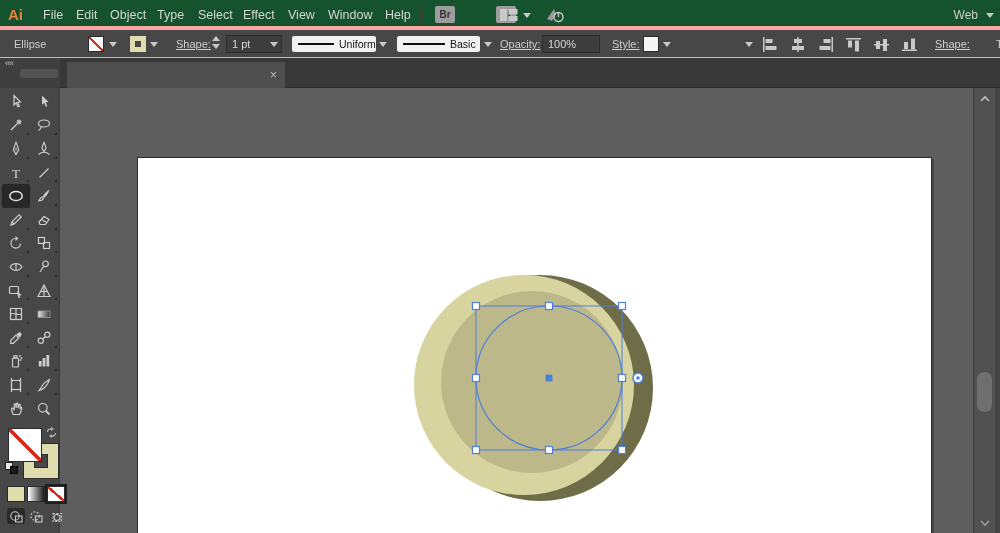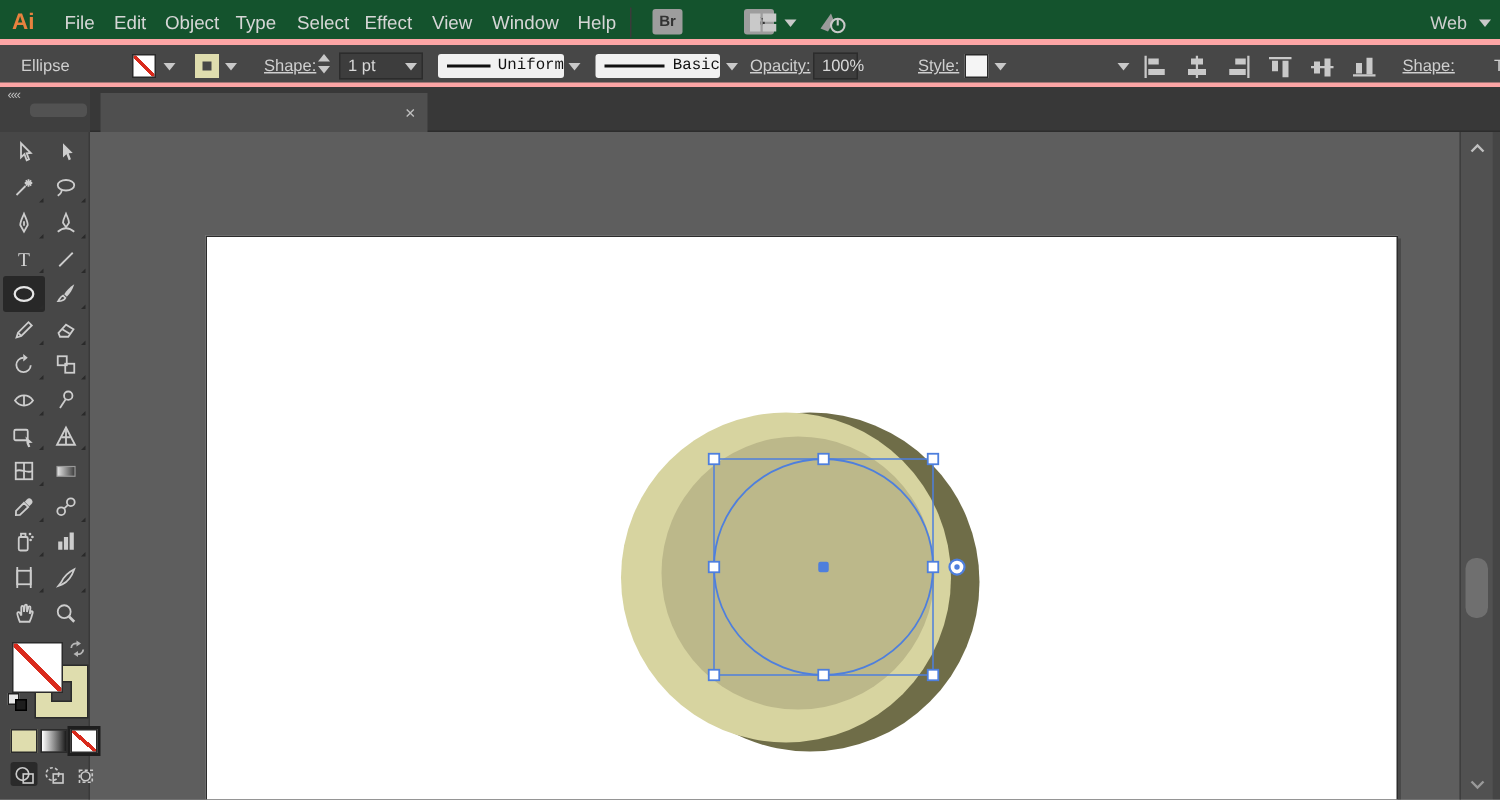--- a/index.html
+++ b/index.html
@@ -16,30 +16,30 @@
   .sq-btn { position:absolute; top:6px; width:20px; height:17px; background:#9d9d9d;
             border-radius:2px; color:#333; font-size:10px; font-weight:bold;
             text-align:center; line-height:17px; }
   .chev { display:inline-block; width:0; height:0; border-left:4px solid transparent;
           border-right:4px solid transparent; border-top:5px solid #c9c9c9; }
   #workspace { position:absolute; right:22px; top:8px; font-size:12px; color:#cfcfcf; }
   #workspace-chev { position:absolute; right:6px; top:13px; }
 
   
   #controlbar { position:absolute; left:0; top:30px; width:1000px; height:28px;
-                background:#474747; border-bottom:3px solid #fca5a5; z-index:29; overflow:hidden; }
+                background:#474747; border-bottom:1px solid #fca5a5; z-index:29; overflow:hidden; }
   .cb-label { position:absolute; top:8px; font-size:11px; color:#cfcfcf; }
   .cb-link  { text-decoration:underline; }
   .swatch16 { position:absolute; top:6px; width:16px; height:16px; border:1px solid #2a2a2a; }
   .none-diag { background:#fff linear-gradient(to top right, transparent 44%, #d92a1c 44%,
                #d92a1c 56%, transparent 56%); }
   .well { position:absolute; top:5px; height:18px; background:#3d3d3d; border:1px solid #2c2c2c;
           color:#d8d8d8; font-size:11px; line-height:16px; padding-left:5px; }
   .combo-white { position:absolute; top:6px; height:16px; background:#f1f1f1; border-radius:2px;
-                 color:#111; font-size:10.5px; line-height:16px; display:flex; align-items:center;font-family:Liberation Mono, monospace; }
+                 color:#111; font-size:10.5px; line-height:16px; display:flex; align-items:center; }
   .combo-line { display:inline-block; height:2px; background:#111; margin:0 5px 0 6px; }
   .cb-chev { position:absolute; top:12px; }
   .stepper { position:absolute; top:6px; width:9px; height:16px; }
   .stepper div { width:0; height:0; border-left:4px solid transparent; border-right:4px solid transparent; }
   .step-up { border-bottom:5px solid #c9c9c9; margin-bottom:3px; }
   .step-dn { border-top:5px solid #c9c9c9; }
   .align-ic { position:absolute; top:7px; }
 
   
   #panel-header { position:absolute; left:0; top:58px; width:60px; height:30px; background:#3f3f3f; z-index:22;}
@@ -154,21 +154,21 @@
   </span>
   <span class="chev cb-chev" style="left:379px"></span>
 
   <span class="combo-white" style="left:397px;width:83px">
     <span class="combo-line" style="width:42px"></span>
     <span>Basic</span>
   </span>
   <span class="chev cb-chev" style="left:484px"></span>
 
   <span class="cb-label cb-link" style="left:500px">Opacity:</span>
-  <span class="well" style="left:542px;width:30px">100%</span>
+  <span class="well" style="left:542px;width:58px">100%</span>
 
   <span class="cb-label cb-link" style="left:612px">Style:</span>
   <span class="swatch16" style="left:643px;background:#f5f5f5"></span>
   <span class="chev cb-chev" style="left:663px"></span>
 
   <span class="chev cb-chev" style="left:745px"></span>
 
   <svg class="align-ic" style="left:762px" width="16" height="15">
     <rect x="1" y="0" width="1.5" height="15" fill="#c9c9c9"></rect>
       <rect x="3.5" y="2" width="7" height="4" fill="#c9c9c9"></rect>

